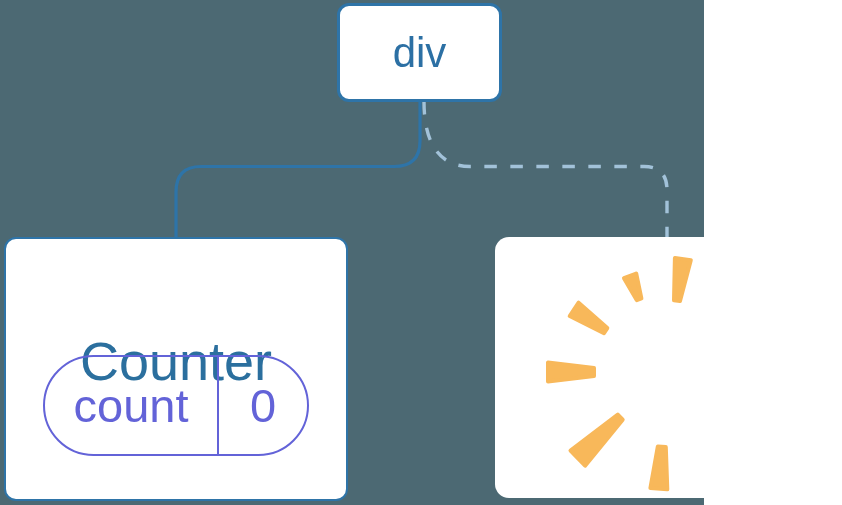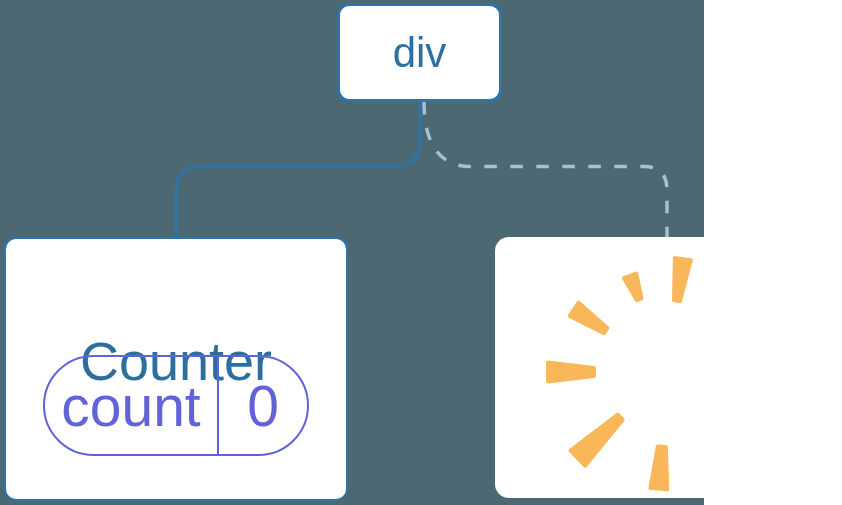--- a/index.html
+++ b/index.html
@@ -58,21 +58,21 @@
   }
   .state-pill {
     position: absolute;
     top: 116px; left: 50%;
     transform: translateX(-50%);
     width: 266px; height: 101px;
     border: 2px solid var(--state-accent, #6363D8);
     border-radius: 60px;
     box-sizing: border-box;
     display: flex;
-    font-size: 57px;
+    font-size: 47px;
     color: var(--state-accent, #6363D8);
   }
   .state-key-cell {
     width: 172px;
     border-right: 2px solid var(--state-accent, #6363D8);
     display: flex; align-items: center; justify-content: center;
   }
   .state-value-cell {
     flex: 1;
     display: flex; align-items: center; justify-content: center;

